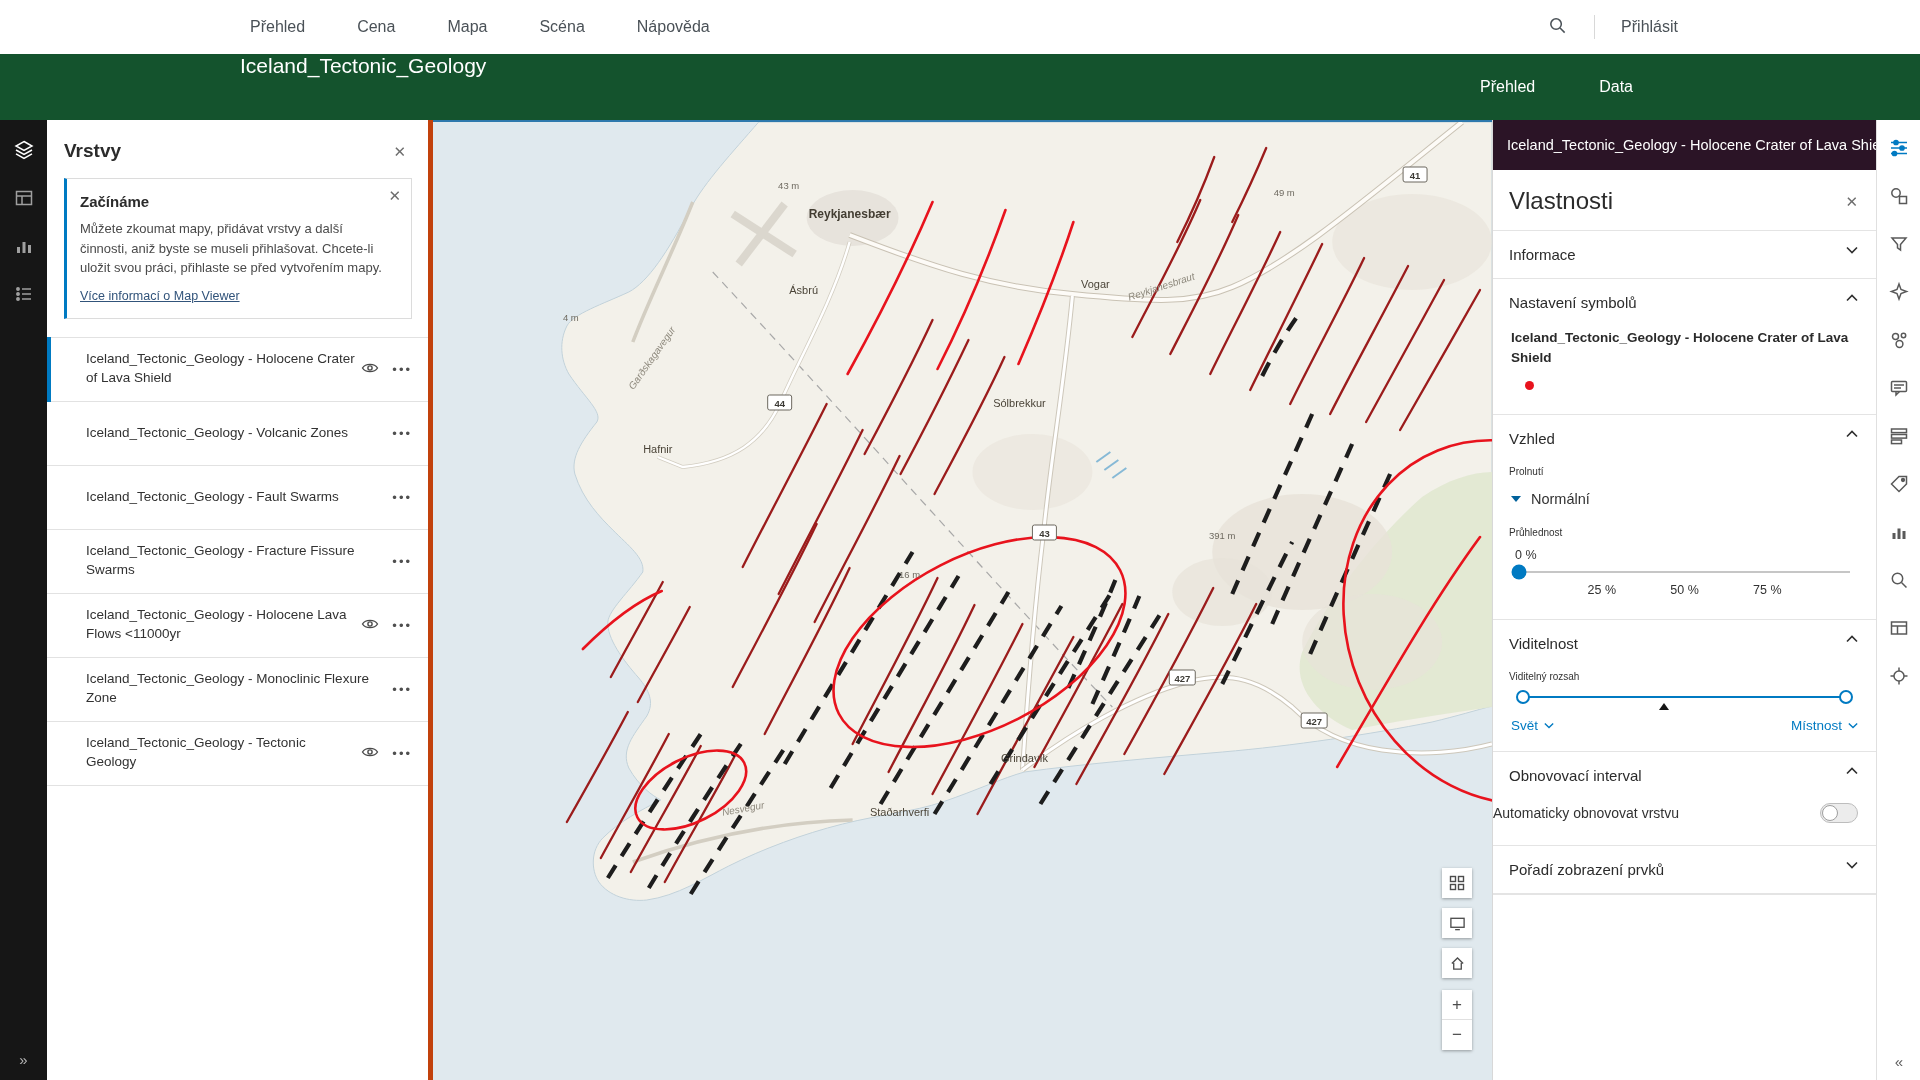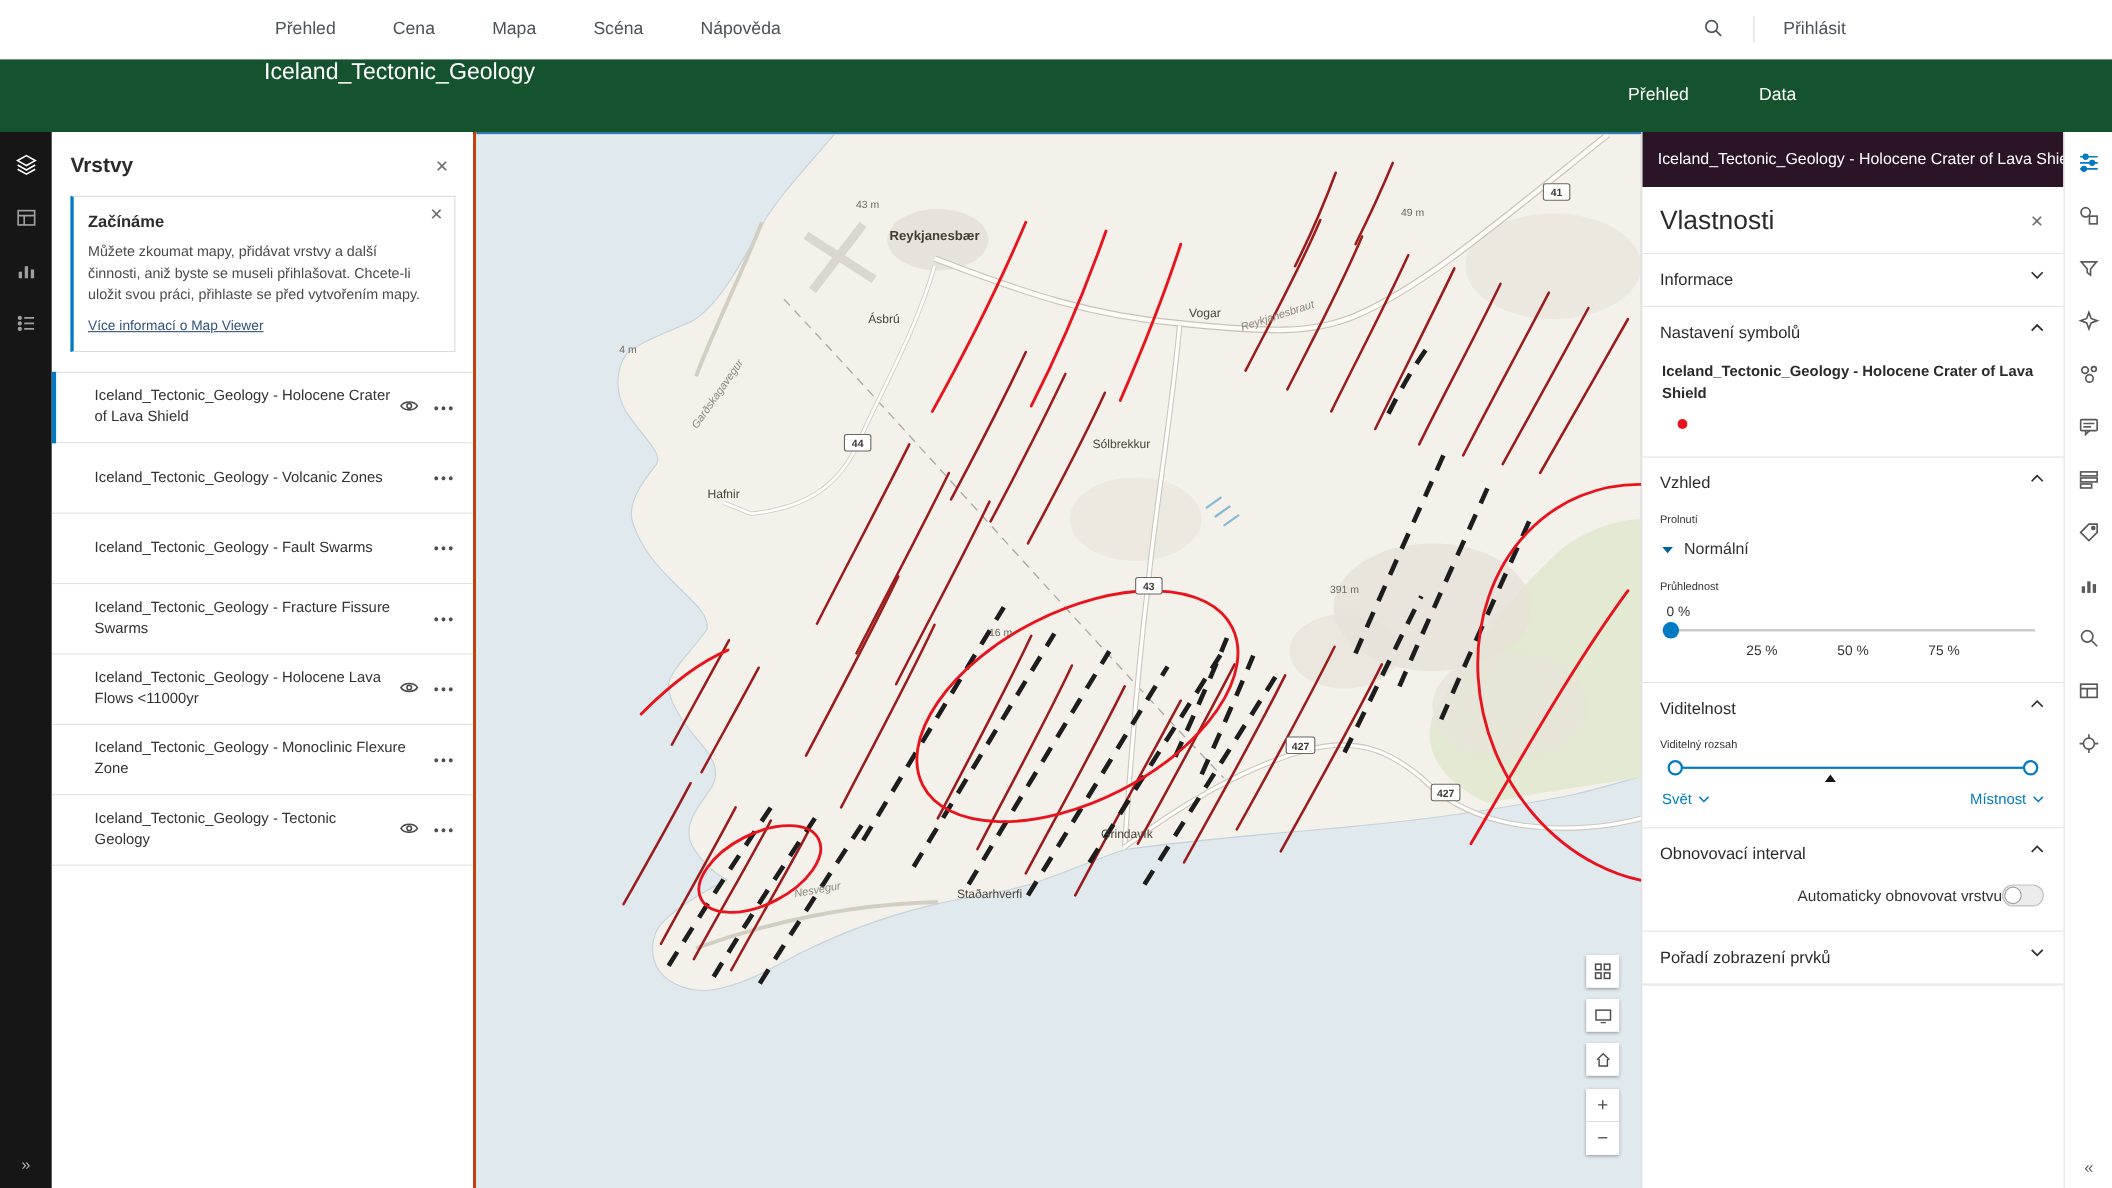--- a/index.html
+++ b/index.html
@@ -25,21 +25,21 @@
   
   .workspace{display:flex;height:960px}
 
   
   .left-strip{width:47px;background:#161616;display:flex;flex-direction:column;align-items:center;position:relative;padding-top:6px}
   .strip-btn{width:47px;height:48px;display:flex;align-items:center;justify-content:center;color:#9f9f9f}
   .strip-btn.active{color:#fff}
   .strip-bottom{position:absolute;bottom:6px;left:0;width:47px;height:30px;display:flex;align-items:center;justify-content:center;color:#b5b5b5;font-size:15px}
 
   
-  .layers-panel{width:386px;background:#fff;border-right:3px solid #c2410c;display:flex;flex-direction:column;overflow:hidden}
+  .layers-panel{width:386px;background:#fff;border-right:5px solid #c2410c;display:flex;flex-direction:column;overflow:hidden}
   .lp-header{display:flex;align-items:center;justify-content:space-between;padding:20px 22px 14px 17px}
   .lp-title{font-size:19px;font-weight:bold;color:#2b2b2b}
   .x-btn{font-size:15px;color:#6e6e6e;line-height:1}
   .gs-card{margin:2px 16px 18px 17px;border:1px solid #dcdcdc;border-left:3px solid #007ac2;padding:14px 28px 14px 13px;position:relative}
   .gs-title{font-size:15px;font-weight:bold;margin-bottom:9px;color:#2b2b2b}
   .gs-body{font-size:13px;color:#4a4a4a;line-height:1.5}
   .gs-link{display:inline-block;margin-top:11px;font-size:12.5px;color:#31537a;text-decoration:underline}
   .gs-close{position:absolute;top:9px;right:10px}
   .layer-list{list-style:none;border-top:1px solid #e2e2e2}
   .layer-item{display:flex;align-items:center;min-height:64px;border-bottom:1px solid #e2e2e2;padding:10px 16px 10px 39px;position:relative}
@@ -81,21 +81,21 @@
   .slider-track{position:relative;height:2px;background:#c6c6c6;margin:0 10px}
   .slider-handle{position:absolute;left:0;top:50%;transform:translate(-50%,-50%);width:15px;height:15px;border-radius:50%;background:#007ac2}
   .slider-ticks{position:relative;height:18px;margin:10px 10px 0}
   .slider-ticks span{position:absolute;transform:translateX(-50%);font-size:12.5px;color:#323232}
   .range-track{position:relative;height:2px;background:#007ac2;margin:14px 14px 0}
   .rh{position:absolute;top:50%;width:14px;height:14px;border-radius:50%;background:#fff;border:2px solid #007ac2;transform:translate(-50%,-50%)}
   .rh.right{left:100%}
   .range-marker{position:absolute;left:42%;top:7px;width:0;height:0;border-left:5px solid transparent;border-right:5px solid transparent;border-bottom:7px solid #151515}
   .range-links{display:flex;justify-content:space-between;margin:20px 2px 0}
   .range-link{display:flex;align-items:center;gap:6px;font-size:13.5px;color:#007ac2}
-  .toggle-row{display:flex;align-items:center;justify-content:flex-end;padding:4px 18px 22px 0}
+  .toggle-row{display:flex;align-items:center;justify-content:space-between;padding:4px 18px 22px 0}
   .toggle-label{font-size:14px;color:#323232}
   .toggle{position:relative;width:38px;height:20px;border-radius:10px;background:#ececec;border:1px solid #bdbdbd}
   .toggle .knob{position:absolute;left:1px;top:1px;width:16px;height:16px;border-radius:50%;background:#fff;border:1px solid #9e9e9e}
 
   
   .right-strip{width:44px;background:#fff;border-left:1px solid #e0e0e0;display:flex;flex-direction:column;align-items:center;position:relative;padding-top:4px}
   .tool-btn{width:44px;height:48px;display:flex;align-items:center;justify-content:center;color:#595959}
   .tool-btn.active{color:#007ac2}
   .rs-bottom{position:absolute;bottom:6px;left:0;width:44px;height:26px;display:flex;align-items:center;justify-content:center;color:#5c5c5c;font-size:15px}
 

